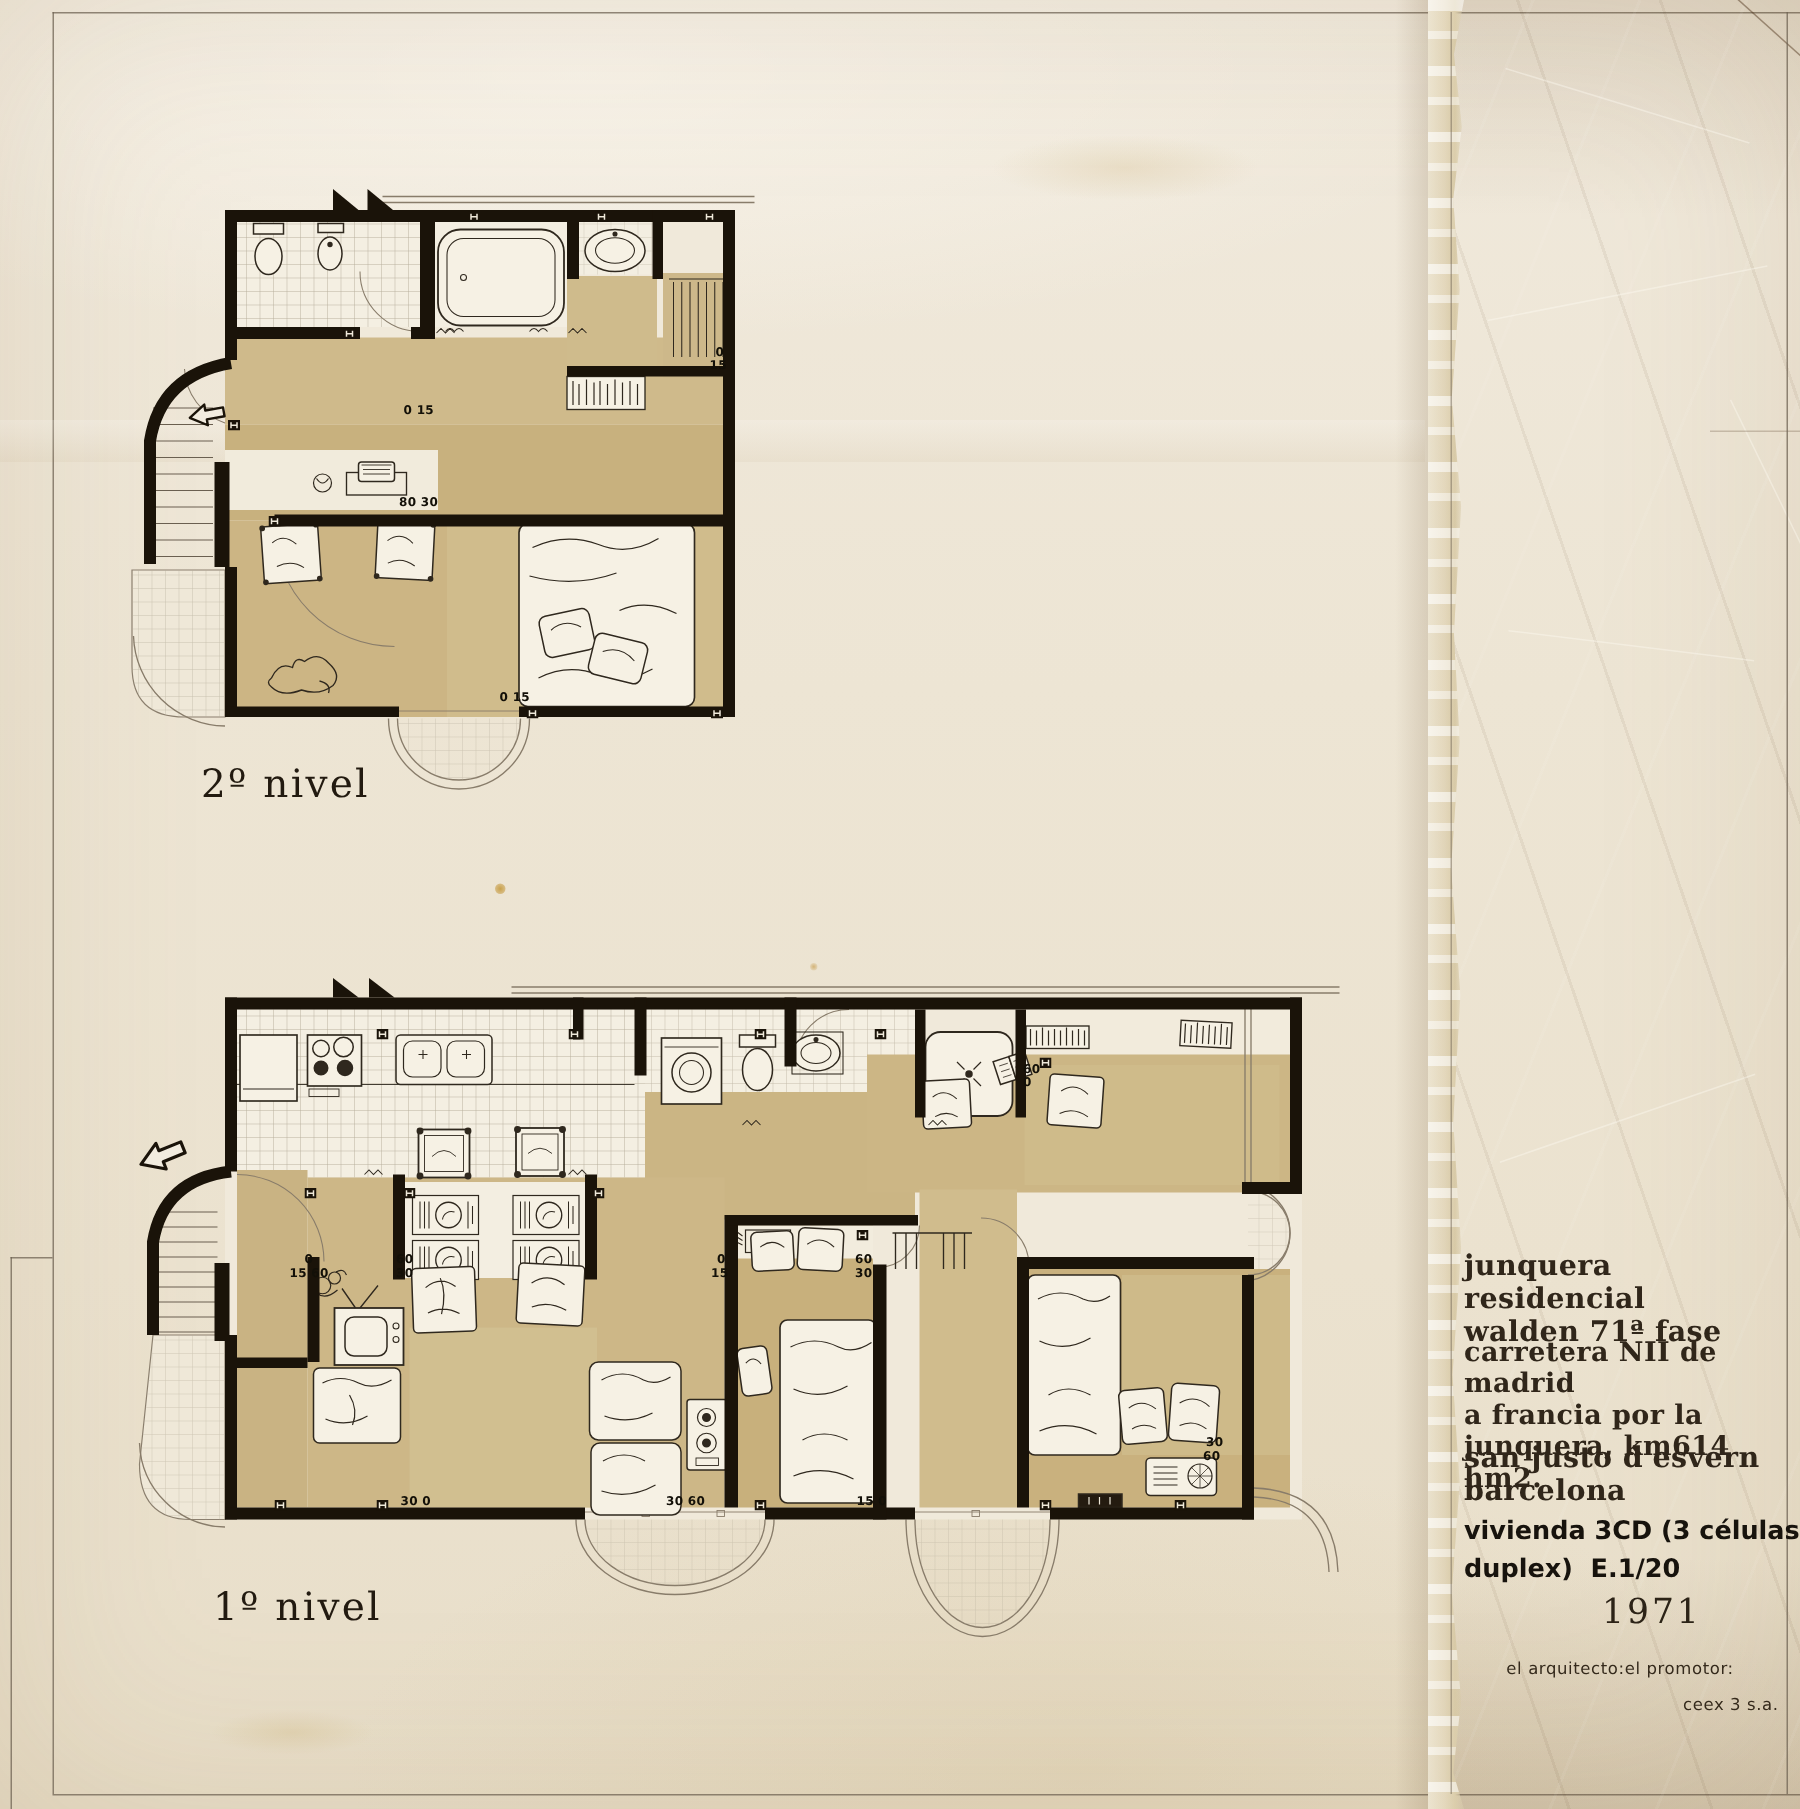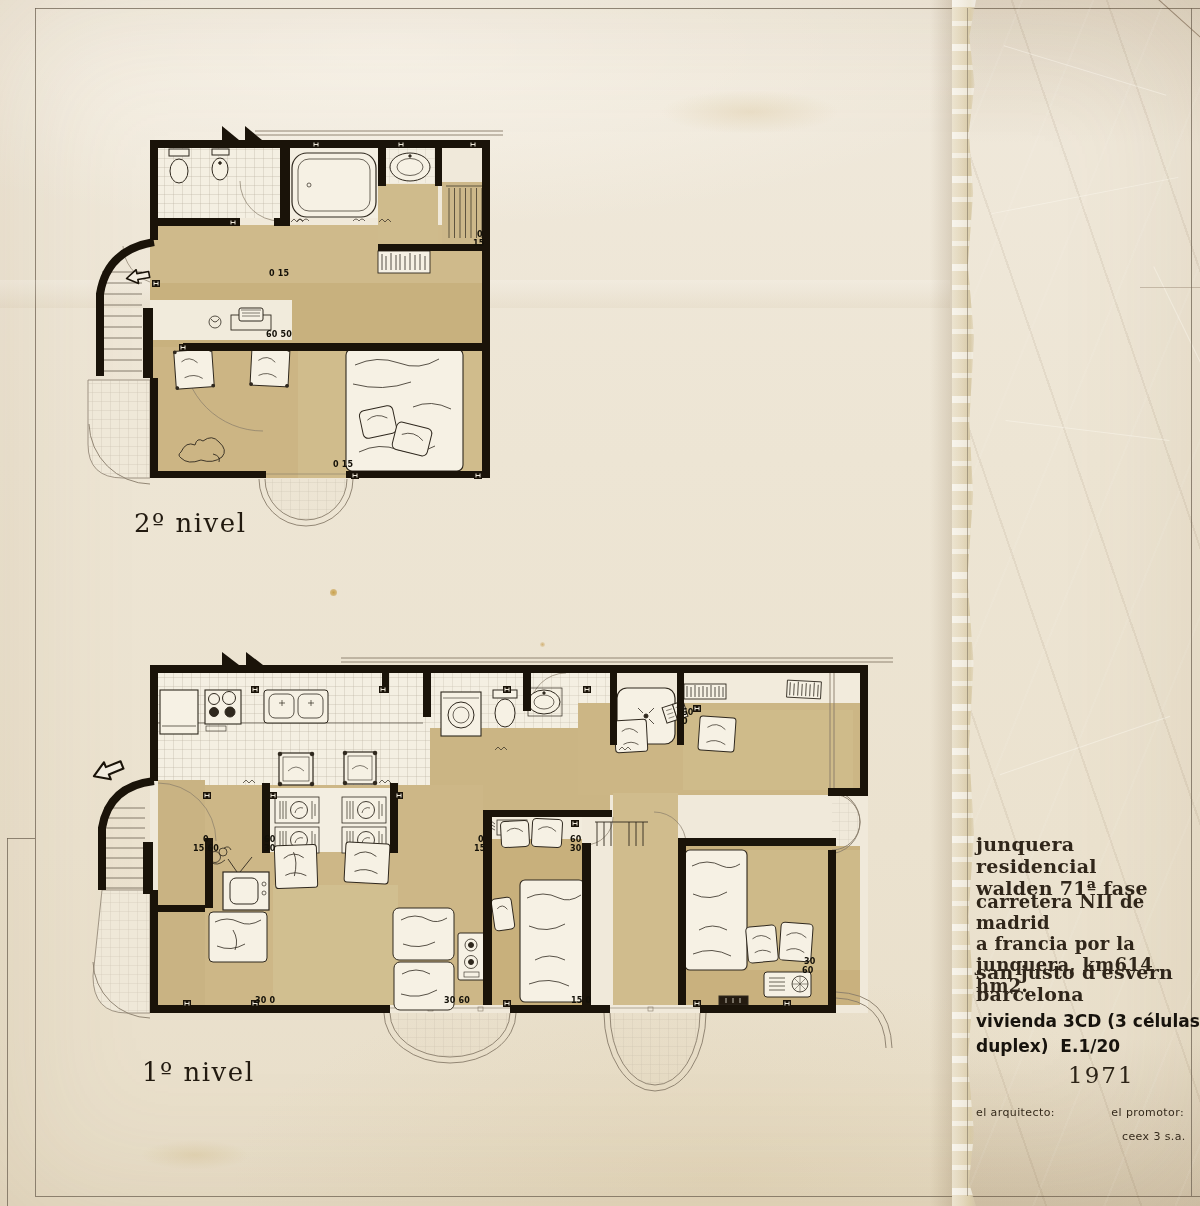--- a/index.html
+++ b/index.html
@@ -520,33 +520,33 @@
     </g>
   </svg>
 
   <div class="plan-label" style="left:134px;top:508px;">2º nivel</div>
   <div class="plan-label" style="left:142px;top:1057px;">1º nivel</div>
 
   <div id="dims">
       <span class="dim" style="left: 477px; top: 231px;">0</span>
       <span class="dim" style="left: 473px; top: 240px;">15</span>
       <span class="dim" style="left: 269px; top: 270px;">0 15</span>
-      <span class="dim" style="left: 266px; top: 331px;">60 50</span>
+      <span class="dim" style="left: 266px; top: 331px;">80 30</span>
       <span class="dim" style="left: 333px; top: 461px;">0 15</span>
       <span class="dim" style="left: 203px; top: 836px;">0</span>
       <span class="dim" style="left: 193px; top: 845px;">15 60</span>
       <span class="dim" style="left: 264px; top: 836px;">60</span>
       <span class="dim" style="left: 264px; top: 845px;">30</span>
       <span class="dim" style="left: 478px; top: 836px;">0</span>
       <span class="dim" style="left: 474px; top: 845px;">15</span>
       <span class="dim" style="left: 570px; top: 836px;">60</span>
       <span class="dim" style="left: 570px; top: 845px;">30</span>
       <span class="dim" style="left: 682px; top: 709px;">60</span>
       <span class="dim" style="left: 682px; top: 718px;">0</span>
-      <span class="dim" style="left: 255px; top: 997px;">30 0</span>
+      <span class="dim" style="left: 267px; top: 997px;">30 0</span>
       <span class="dim" style="left: 444px; top: 997px;">30 60</span>
       <span class="dim" style="left: 571px; top: 997px;">15 0</span>
       <span class="dim" style="left: 804px; top: 958px;">30</span>
       <span class="dim" style="left: 802px; top: 967px;">60</span>
     </div>
 
   <div class="strip-shadow"></div>
   <aside class="strip">
     <div class="torn"></div>
   </aside>
@@ -576,19 +576,19 @@
   </div>
   <div class="tb tb-serif" style="top:961px;">
     <div>san justo d'esvern</div>
     <div>barcelona</div>
   </div>
   <div class="tb tb-sans" style="top:1009px;">
     <div class="pre">vivienda 3CD (3 células en</div>
     <div class="pre">duplex)  E.1/20</div>
   </div>
   <div class="tb tb-year" style="top:1062px;">1971</div>
-  <div class="tb tb-credits-row tb-credit" style="top:1106px;">
+  <div class="tb tb-credits-row tb-credit" style="top:1106px;justify-content:center;">
     <span>el arquitecto:</span>
     <span>el promotor:</span>
   </div>
   <div class="tb tb-credit tb-ceex" style="top:1122px;">ceex 3 s.a.</div>
 
 </div>
 
 </body></html>

